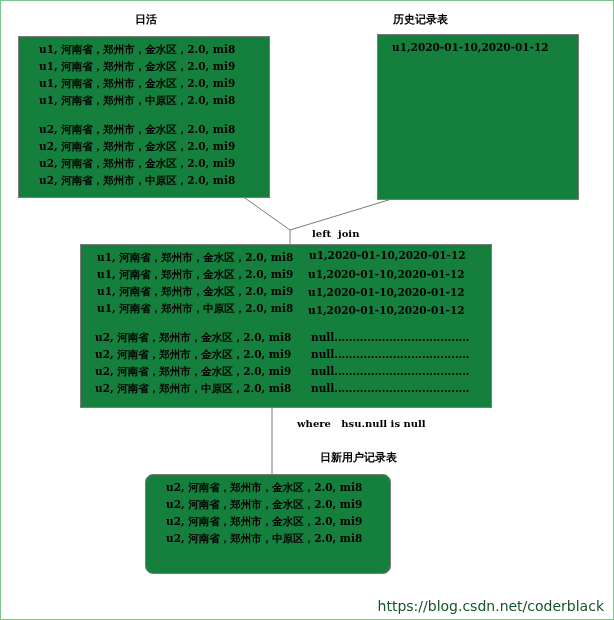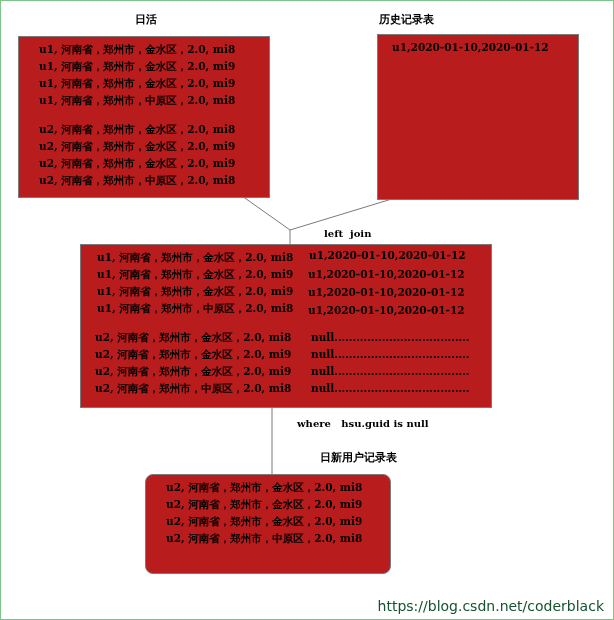--- a/index.html
+++ b/index.html
@@ -1,19 +1,19 @@
 <!DOCTYPE html>
 <html><head>
 <meta charset="utf-8">
 <style>
   html, body { margin:0; padding:0; background:#fff; }
   body { width:614px; height:620px; position:relative; overflow:hidden;
          font-family:"DejaVu Serif", "Liberation Serif", serif; color:#000; }
   .frame { position:absolute; left:0; top:0; width:612px; height:618px; border:1px solid #7cc48a; }
-  .box { position:absolute; border:1px solid #7a7a7a; background:#b91c1c; }
+  .box { position:absolute; border:1px solid #7a7a7a; background:#15803d; }
   .title { position:absolute; font-family:"DejaVu Sans", sans-serif; font-weight:bold; font-size:11px; }
   .label { position:absolute; font-weight:bold; font-size:10px; }
   .row { position:absolute; font-weight:bold; font-size:10.5px; white-space:nowrap; line-height:13px; }
   .wm { position:absolute; font-family:"DejaVu Sans", sans-serif; font-size:14px; color:#14532d; right:10px; bottom:6px; }
   svg.connectors { position:absolute; left:0; top:0; }
 </style>
 </head>
 <body>
 
 <div class="frame"></div>
@@ -30,46 +30,46 @@
   <div class="row" style="left:20px;top:6px;">u1, 河南省，郑州市，金水区，2.0, mi8</div>
   <div class="row" style="left:20px;top:23px;">u1, 河南省，郑州市，金水区，2.0, mi9</div>
   <div class="row" style="left:20px;top:40px;">u1, 河南省，郑州市，金水区，2.0, mi9</div>
   <div class="row" style="left:20px;top:57px;">u1, 河南省，郑州市，中原区，2.0, mi8</div>
   <div class="row" style="left:20px;top:86px;">u2, 河南省，郑州市，金水区，2.0, mi8</div>
   <div class="row" style="left:20px;top:103px;">u2, 河南省，郑州市，金水区，2.0, mi9</div>
   <div class="row" style="left:20px;top:120px;">u2, 河南省，郑州市，金水区，2.0, mi9</div>
   <div class="row" style="left:20px;top:137px;">u2, 河南省，郑州市，中原区，2.0, mi8</div>
 </div>
 
-<div class="title" style="left:379px;top:12px;">历史记录表</div>
+<div class="title" style="left:393px;top:12px;">历史记录表</div>
 <div class="box" style="left:377px;top:34px;width:200px;height:164px;">
   <div class="row" style="left:14px;top:6px;">u1,2020-01-10,2020-01-12</div>
 </div>
 
-<div class="label" style="left:324px;top:228px;white-space:pre;">left  join</div>
+<div class="label" style="left:312px;top:228px;white-space:pre;">left  join</div>
 <div class="box" style="left:80px;top:244px;width:410px;height:162px;">
   <div class="row" style="left:16px;top:6px;">u1, 河南省，郑州市，金水区，2.0, mi8</div>
   <div class="row" style="left:16px;top:23px;">u1, 河南省，郑州市，金水区，2.0, mi9</div>
   <div class="row" style="left:16px;top:40px;">u1, 河南省，郑州市，金水区，2.0, mi9</div>
   <div class="row" style="left:16px;top:57px;">u1, 河南省，郑州市，中原区，2.0, mi8</div>
   <div class="row" style="left:14px;top:86px;">u2, 河南省，郑州市，金水区，2.0, mi8</div>
   <div class="row" style="left:14px;top:103px;">u2, 河南省，郑州市，金水区，2.0, mi9</div>
   <div class="row" style="left:14px;top:120px;">u2, 河南省，郑州市，金水区，2.0, mi9</div>
   <div class="row" style="left:14px;top:137px;">u2, 河南省，郑州市，中原区，2.0, mi8</div>
   <div class="row" style="left:228px;top:4px;">u1,2020-01-10,2020-01-12</div>
   <div class="row" style="left:227px;top:23px;">u1,2020-01-10,2020-01-12</div>
   <div class="row" style="left:227px;top:41px;">u1,2020-01-10,2020-01-12</div>
   <div class="row" style="left:227px;top:59px;">u1,2020-01-10,2020-01-12</div>
   <div class="row" style="left:230px;top:86px;">null.....................................</div>
   <div class="row" style="left:230px;top:103px;">null.....................................</div>
   <div class="row" style="left:230px;top:120px;">null.....................................</div>
   <div class="row" style="left:230px;top:137px;">null.....................................</div>
 </div>
 
-<div class="label" style="left:297px;top:418px;white-space:pre;">where   hsu.guid is null</div>
+<div class="label" style="left:297px;top:418px;white-space:pre;">where   hsu.null is null</div>
 
 <div class="title" style="left:312px;top:450px;margin-left:8px;">日新用户记录表</div>
 <div class="box" style="left:145px;top:474px;width:244px;height:98px;border-radius:8px;">
   <div class="row" style="left:20px;top:6px;">u2, 河南省，郑州市，金水区，2.0, mi8</div>
   <div class="row" style="left:20px;top:23px;">u2, 河南省，郑州市，金水区，2.0, mi9</div>
   <div class="row" style="left:20px;top:40px;">u2, 河南省，郑州市，金水区，2.0, mi9</div>
   <div class="row" style="left:20px;top:57px;">u2, 河南省，郑州市，中原区，2.0, mi8</div>
 </div>
 
 <div class="wm">https://blog.csdn.net/coderblack</div>

